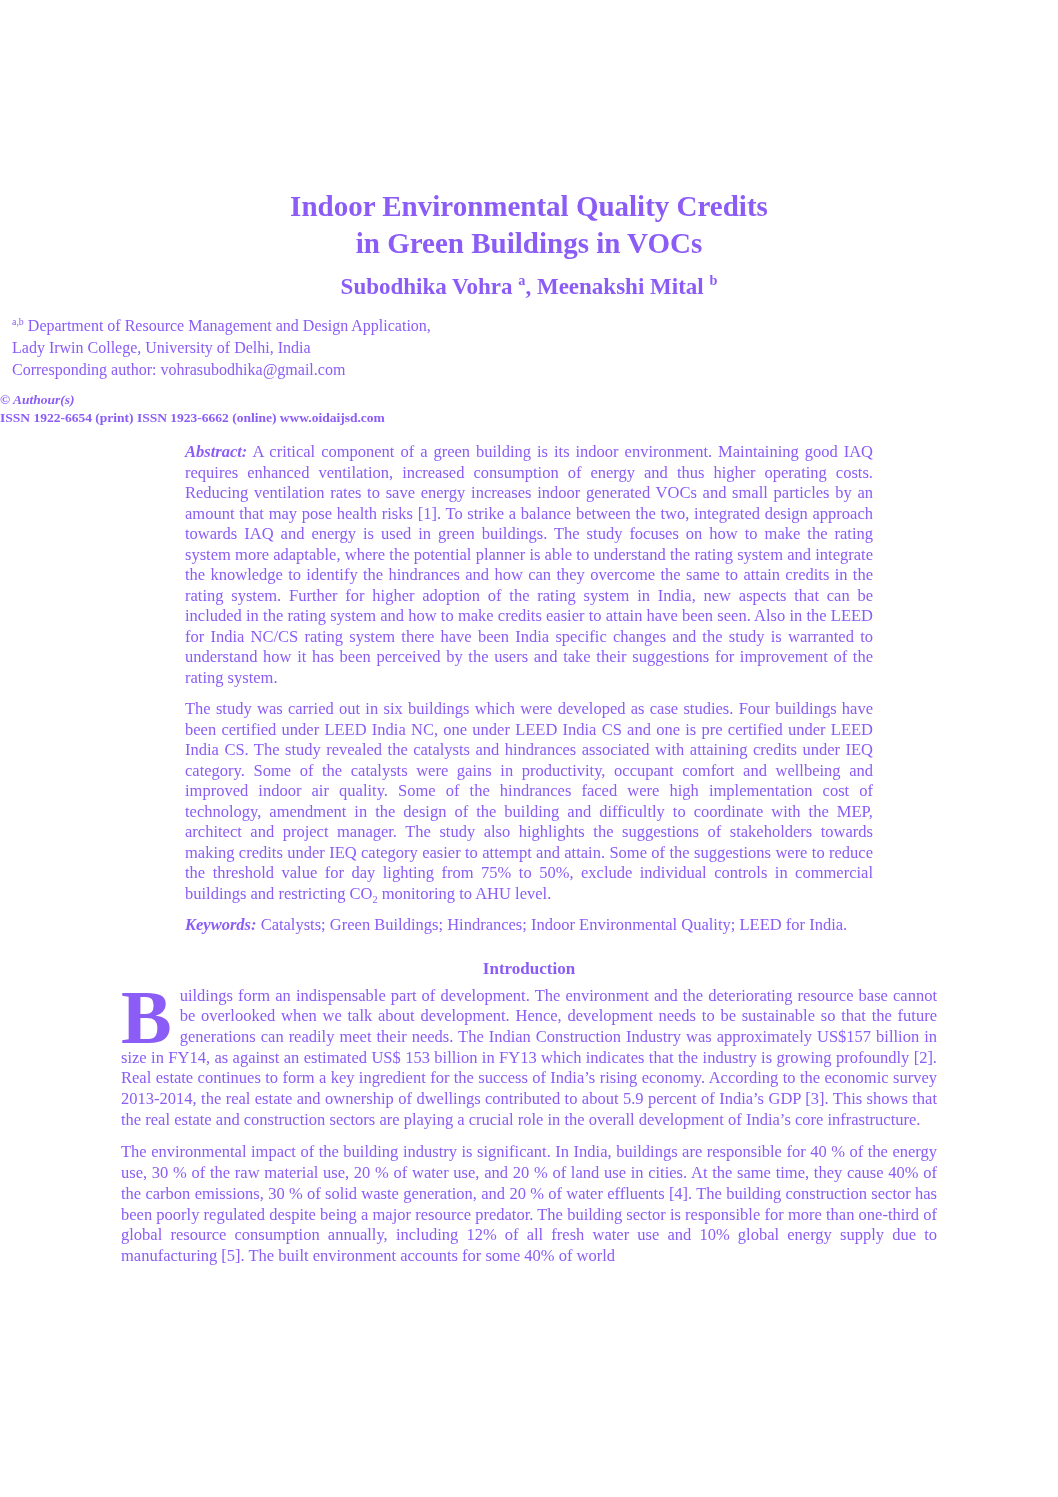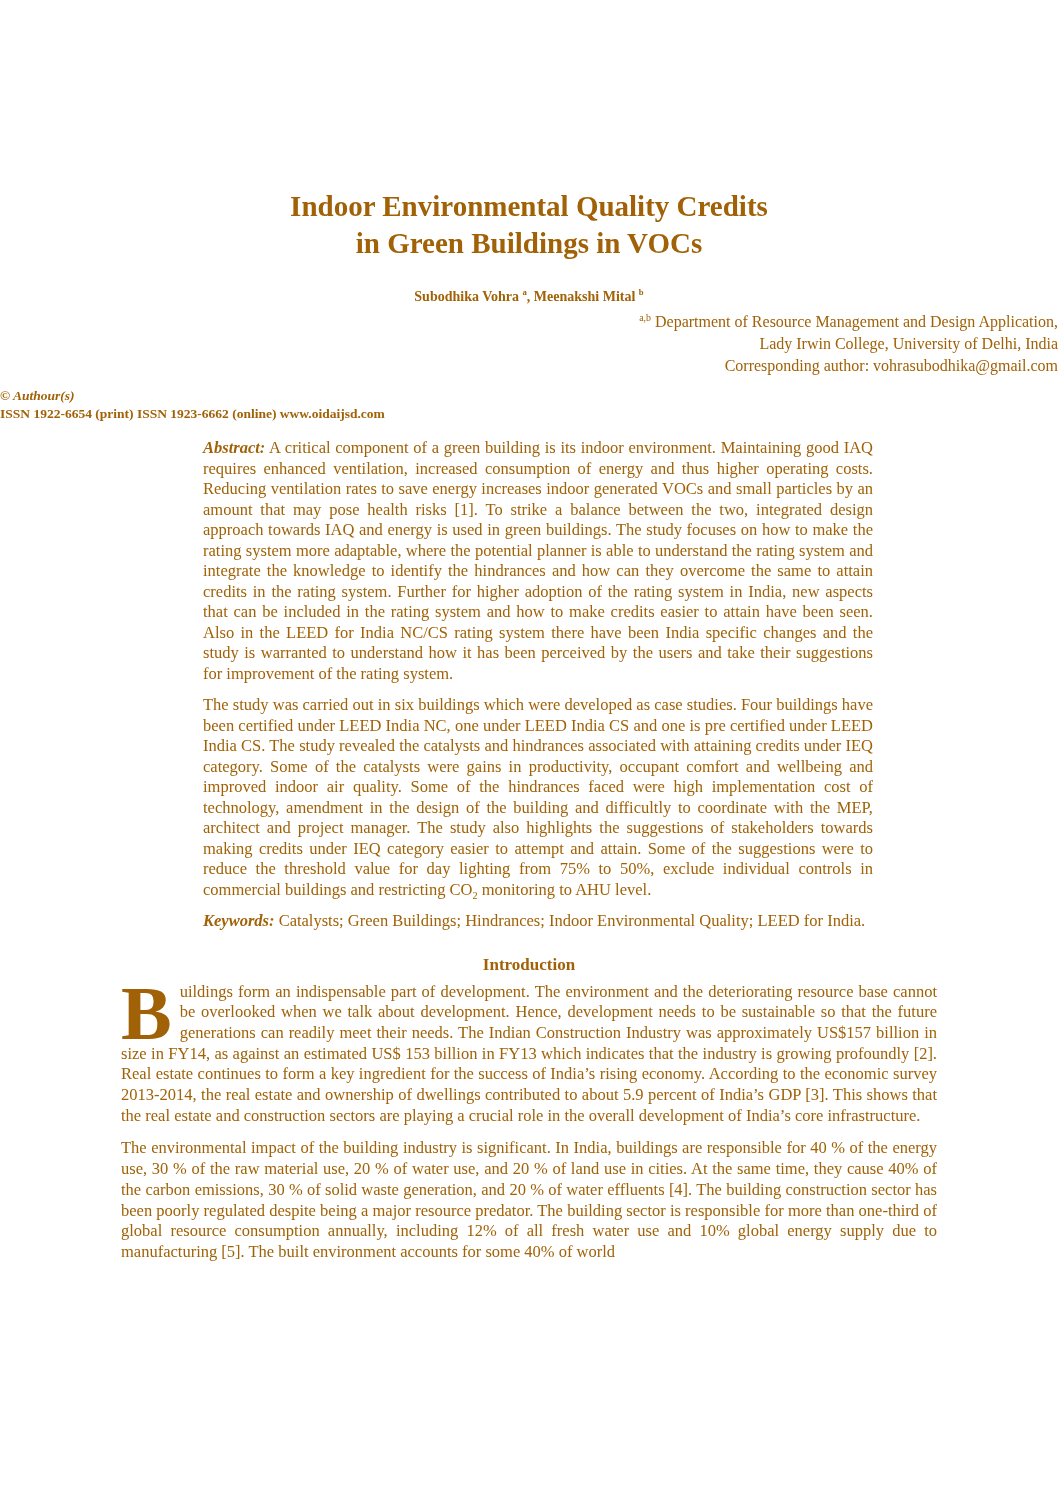--- a/index.html
+++ b/index.html
@@ -2,68 +2,68 @@
 <html><head>
 <meta charset="utf-8">
 <style>
   html, body { margin: 0; padding: 0; background: #ffffff; }
   .page {
     position: relative;
     width: 1058px;
     height: 1497px;
     margin: 0 auto;
     background: #ffffff;
-    color: #a16207;
+    color: #8b5cf6;
     font-family: "Liberation Serif", serif;
     box-sizing: border-box;
     padding-top: 188px;
     overflow: hidden;
   }
   .title {
     margin: 0;
     font-size: 29px;
     line-height: 37px;
     font-weight: bold;
     text-align: center;
   }
   .authors {
-    margin-top: 23px;
-    font-size: 14px;
+    margin-top: 13px;
+    font-size: 23px;
     line-height: 24px;
     font-weight: bold;
     text-align: center;
   }
   .authors sup, .affiliation sup {
     font-size: 62%;
     vertical-align: super;
     line-height: 0;
   }
   .affiliation {
-    margin-top: 2px;
+    margin-top: 16px;
     font-size: 16px;
     line-height: 22px;
-    text-align: right;
+    text-align: left;
     padding-left: 12px;
   }
   .imprint {
     margin-top: 10px;
     font-size: 13.5px;
     line-height: 17.5px;
     font-weight: bold;
     text-align: left;
   }
   .imprint .copyright { font-style: italic; }
   .abstract-block {
     width: 688px;
     margin: 16px auto 0 auto;
     font-size: 16.5px;
     line-height: 20.5px;
     text-align: justify;
   }
-  .abstract-block p { margin: 0 0 11px 18px; }
+  .abstract-block p { margin: 0 0 11px 0; }
   .label-bi { font-weight: bold; font-style: italic; }
   sub.chem {
     font-size: 62%;
     vertical-align: sub;
     line-height: 0;
   }
   .intro-heading {
     margin: 22px 0 0 0;
     font-size: 17px;
     line-height: 21px;

